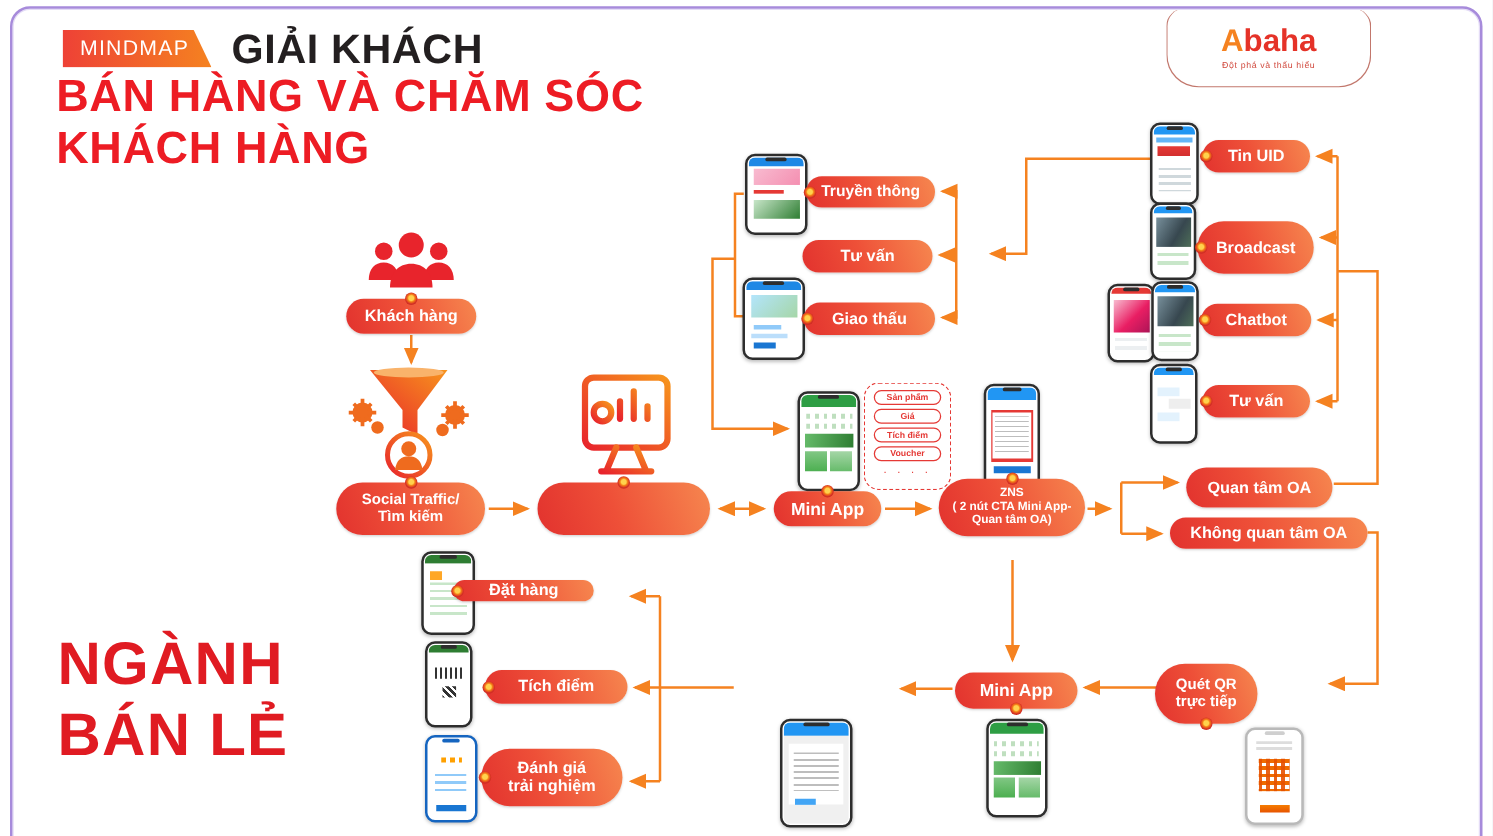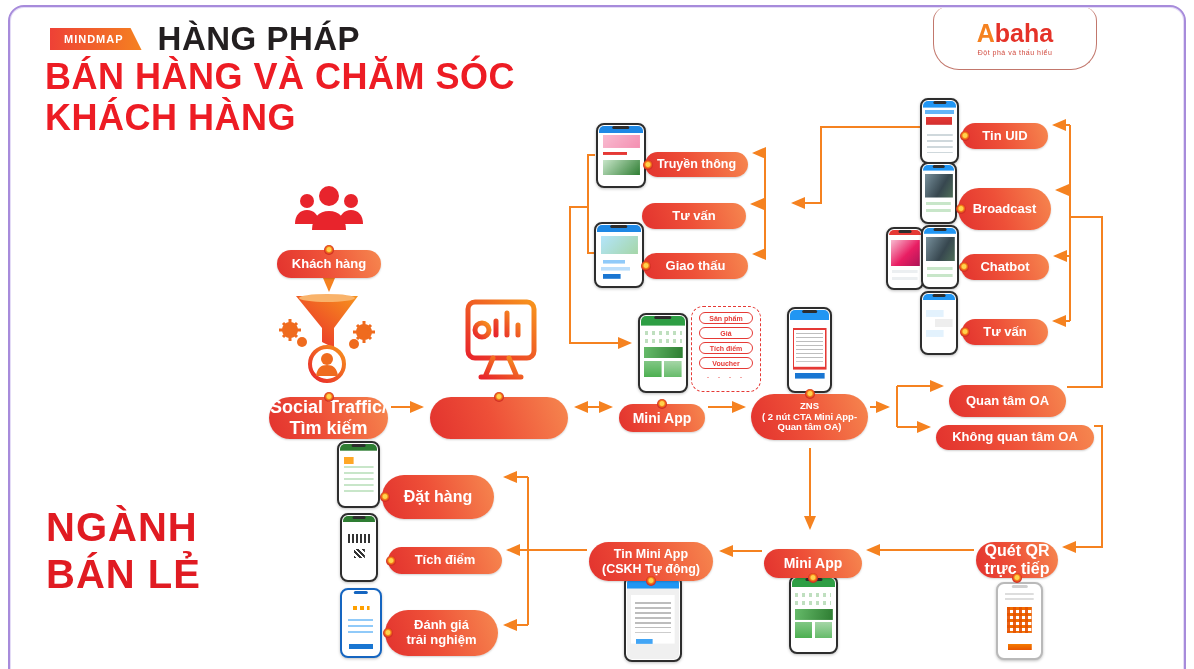--- a/index.html
+++ b/index.html
@@ -2,40 +2,40 @@
 <html><head>
 <meta charset="utf-8">
 <style>
   html,body{margin:0;padding:0;background:#eef0f4;}
   #stage{position:relative;width:1194px;height:669px;background:#ffffff;overflow:hidden;
          font-family:"Liberation Sans",sans-serif;}
   #frame{position:absolute;left:8px;top:5px;right:8px;bottom:-18px;border:2px solid #a78bdb;
          border-radius:16px;pointer-events:none;box-shadow:inset 0 0 0 1px #e4dcf6;}
   
   #hdr{position:absolute;left:50px;top:20px;display:flex;align-items:center;gap:16px;}
-  .badge{background:linear-gradient(90deg,#ee4136,#f58220);color:#fff;font-weight:700;
-         font-size:11px;letter-spacing:1px;padding:5px 18px 5px 14px;
+  .badge{background:linear-gradient(90deg,#ee4136,#f58220);color:#fff;font-weight:400;
+         font-size:17px;letter-spacing:1px;padding:5px 18px 5px 14px;
          clip-path:polygon(0 0,88% 0,100% 100%,0 100%);}
   .kicker{font-size:33px;font-weight:800;color:#231f20;letter-spacing:.5px;}
   #title{position:absolute;left:45px;top:56px;font-size:36px;line-height:1.15;font-weight:800;
          color:#ed1c24;white-space:pre-line;letter-spacing:.5px;}
-  #industry{position:absolute;left:46px;top:504px;font-size:40px;line-height:1.18;font-weight:800;
+  #industry{position:absolute;left:46px;top:504px;font-size:48px;line-height:1.18;font-weight:800;
          color:#e01b22;white-space:pre-line;letter-spacing:1px;}
   
   #logocard{position:absolute;left:933px;top:7px;width:162px;height:62px;background:#fff;
          border:1px solid #c2776c;border-top:none;border-radius:14px 14px 26px 26px;
          display:flex;flex-direction:column;align-items:center;justify-content:center;}
   .brand{font-weight:800;font-size:25px;color:#e53228;line-height:1;}
   .brand::first-letter{color:#f58220;}
   .tagline{font-size:7px;color:#d14a3e;margin-top:3px;letter-spacing:.5px;}
   
   .pill{position:absolute;display:flex;align-items:center;justify-content:center;text-align:center;
         color:#fff;font-weight:700;border-radius:999px;white-space:pre-line;line-height:1.15;
         background:linear-gradient(70deg,#e2322e 0%,#ee5038 45%,#f6874f 100%);
-        box-shadow:0 1px 2px rgba(0,0,0,.18);z-index:6;margin-top:11px;}
+        box-shadow:0 1px 2px rgba(0,0,0,.18);z-index:6;}
   .knob{position:absolute;width:10px;height:10px;border-radius:50%;z-index:7;
         background:radial-gradient(circle at 50% 45%,#ffd24d 0 26%,#f57f17 40%,#d63125 62%,#b0201a 100%);}
   .dot-top>.knob{top:-5px;left:50%;transform:translateX(-50%);}
   .dot-left>.knob{left:-2px;top:50%;transform:translateY(-50%);}
   .dot-bottom>.knob{bottom:-5px;left:50%;transform:translateX(-50%);}
   
   .dashed{position:absolute;border:1.5px dashed #e53935;border-radius:12px;background:#fff;
           padding-top:2px;z-index:5;}
   .tag{display:block;margin:3px auto 0;width:52px;border:1px solid #e53935;color:#e53935;
        border-radius:999px;font-size:7px;font-weight:700;text-align:center;padding:1.5px 0;background:#fff;}
@@ -158,21 +158,21 @@
       <path d="M762,551 L721,551" marker-end="url(#ah)"></path>
       <path d="M587,550 L508,550" marker-end="url(#ah)"></path>
       <path d="M528,477 L528,625"></path>
       <path d="M528,477 L505,477" marker-end="url(#ah)"></path>
       <path d="M528,625 L505,625" marker-end="url(#ah)"></path>
     </g>
   </svg>
 
   <div id="hdr">
     <span class="badge">MINDMAP</span>
-    <span class="kicker">HÀNG PHÁP</span>
+    <span class="kicker">GIẢI KHÁCH</span>
   </div>
   <div id="title">BÁN HÀNG VÀ CHĂM SÓC
 KHÁCH HÀNG</div>
   <div id="industry">NGÀNH
 BÁN LẺ</div>
 
   <div id="logocard">
     <span class="brand">Abaha</span>
     <span class="tagline">Đột phá và thấu hiểu</span>
   </div>
@@ -277,40 +277,38 @@
 
   <div class="dashed" style="left:691px;top:306px;width:68px;height:82px">
     <span class="tag">Sản phẩm</span>
     <span class="tag">Giá</span>
     <span class="tag">Tích điểm</span>
     <span class="tag">Voucher</span>
     <span class="dots">. . . .</span>
   </div>
 
   <div class="pill dot-top" style="left:277px;top:239px;width:104px;height:28px;font-size:13px"><span class="knob"></span><span>Khách hàng</span></div>
-  <div class="pill dot-top" style="left:269px;top:386px;width:119px;height:42px;font-size:18px"><span class="knob"></span><span>Social Traffic/
+  <div class="pill dot-top" style="left:269px;top:386px;width:119px;height:42px;font-size:12px"><span class="knob"></span><span>Social Traffic/
 Tìm kiếm</span></div>
   <div class="pill dot-top" style="left:430px;top:386px;width:138px;height:42px;font-size:13px"><span class="knob"></span></div>
   <div class="pill dot-top" style="left:619px;top:393px;width:86px;height:28px;font-size:14px"><span class="knob"></span><span>Mini App</span></div>
   <div class="pill dot-top" style="left:751px;top:383px;width:117px;height:46px;font-size:9.5px"><span class="knob"></span><span>ZNS
 ( 2 nút CTA Mini App-
 Quan tâm OA)</span></div>
   <div class="pill dot-left" style="left:645px;top:141px;width:103px;height:25px;font-size:12.5px"><span class="knob"></span><span>Truyền thông</span></div>
   <div class="pill" style="left:642px;top:192px;width:104px;height:26px;font-size:13px"><span>Tư vấn</span></div>
   <div class="pill dot-left" style="left:643px;top:242px;width:105px;height:26px;font-size:13px"><span class="knob"></span><span>Giao thấu</span></div>
   <div class="pill dot-left" style="left:962px;top:112px;width:86px;height:26px;font-size:13px"><span class="knob"></span><span>Tin UID</span></div>
   <div class="pill dot-left" style="left:958px;top:177px;width:93px;height:42px;font-size:13px"><span class="knob"></span><span>Broadcast</span></div>
   <div class="pill dot-left" style="left:961px;top:243px;width:88px;height:26px;font-size:13px"><span class="knob"></span><span>Chatbot</span></div>
   <div class="pill dot-left" style="left:962px;top:308px;width:86px;height:26px;font-size:13px"><span class="knob"></span><span>Tư vấn</span></div>
   <div class="pill" style="left:949px;top:374px;width:117px;height:32px;font-size:13px"><span>Quan tâm OA</span></div>
   <div class="pill" style="left:936px;top:414px;width:158px;height:25px;font-size:13px"><span>Không quan tâm OA</span></div>
-  <div class="pill dot-bottom" style="left:976px;top:531px;width:82px;height:36px;font-size:16px"><span class="knob"></span><span>Quét QR
+  <div class="pill dot-bottom" style="left:924px;top:531px;width:82px;height:48px;font-size:12px"><span class="knob"></span><span>Quét QR
 trực tiếp</span></div>
   <div class="pill dot-bottom" style="left:764px;top:538px;width:98px;height:29px;font-size:14px"><span class="knob"></span><span>Mini App</span></div>
-  <div class="pill dot-bottom" style="left:589px;top:531px;width:124px;height:39px;font-size:12.5px"><span class="knob"></span><span>Tin Mini App
-(CSKH Tự động)</span></div>
-  <div class="pill dot-left" style="left:382px;top:464px;width:112px;height:44px;font-size:16px"><span class="knob"></span><span>Đặt hàng</span></div>
+  <div class="pill dot-left" style="left:363px;top:464px;width:112px;height:17px;font-size:13px"><span class="knob"></span><span>Đặt hàng</span></div>
   <div class="pill dot-left" style="left:388px;top:536px;width:114px;height:27px;font-size:13px"><span class="knob"></span><span>Tích điểm</span></div>
   <div class="pill dot-left" style="left:385px;top:599px;width:113px;height:46px;font-size:13px"><span class="knob"></span><span>Đánh giá
 trải nghiệm</span></div>
 
   <div id="frame"></div>
 </div>
 
 </body></html>

